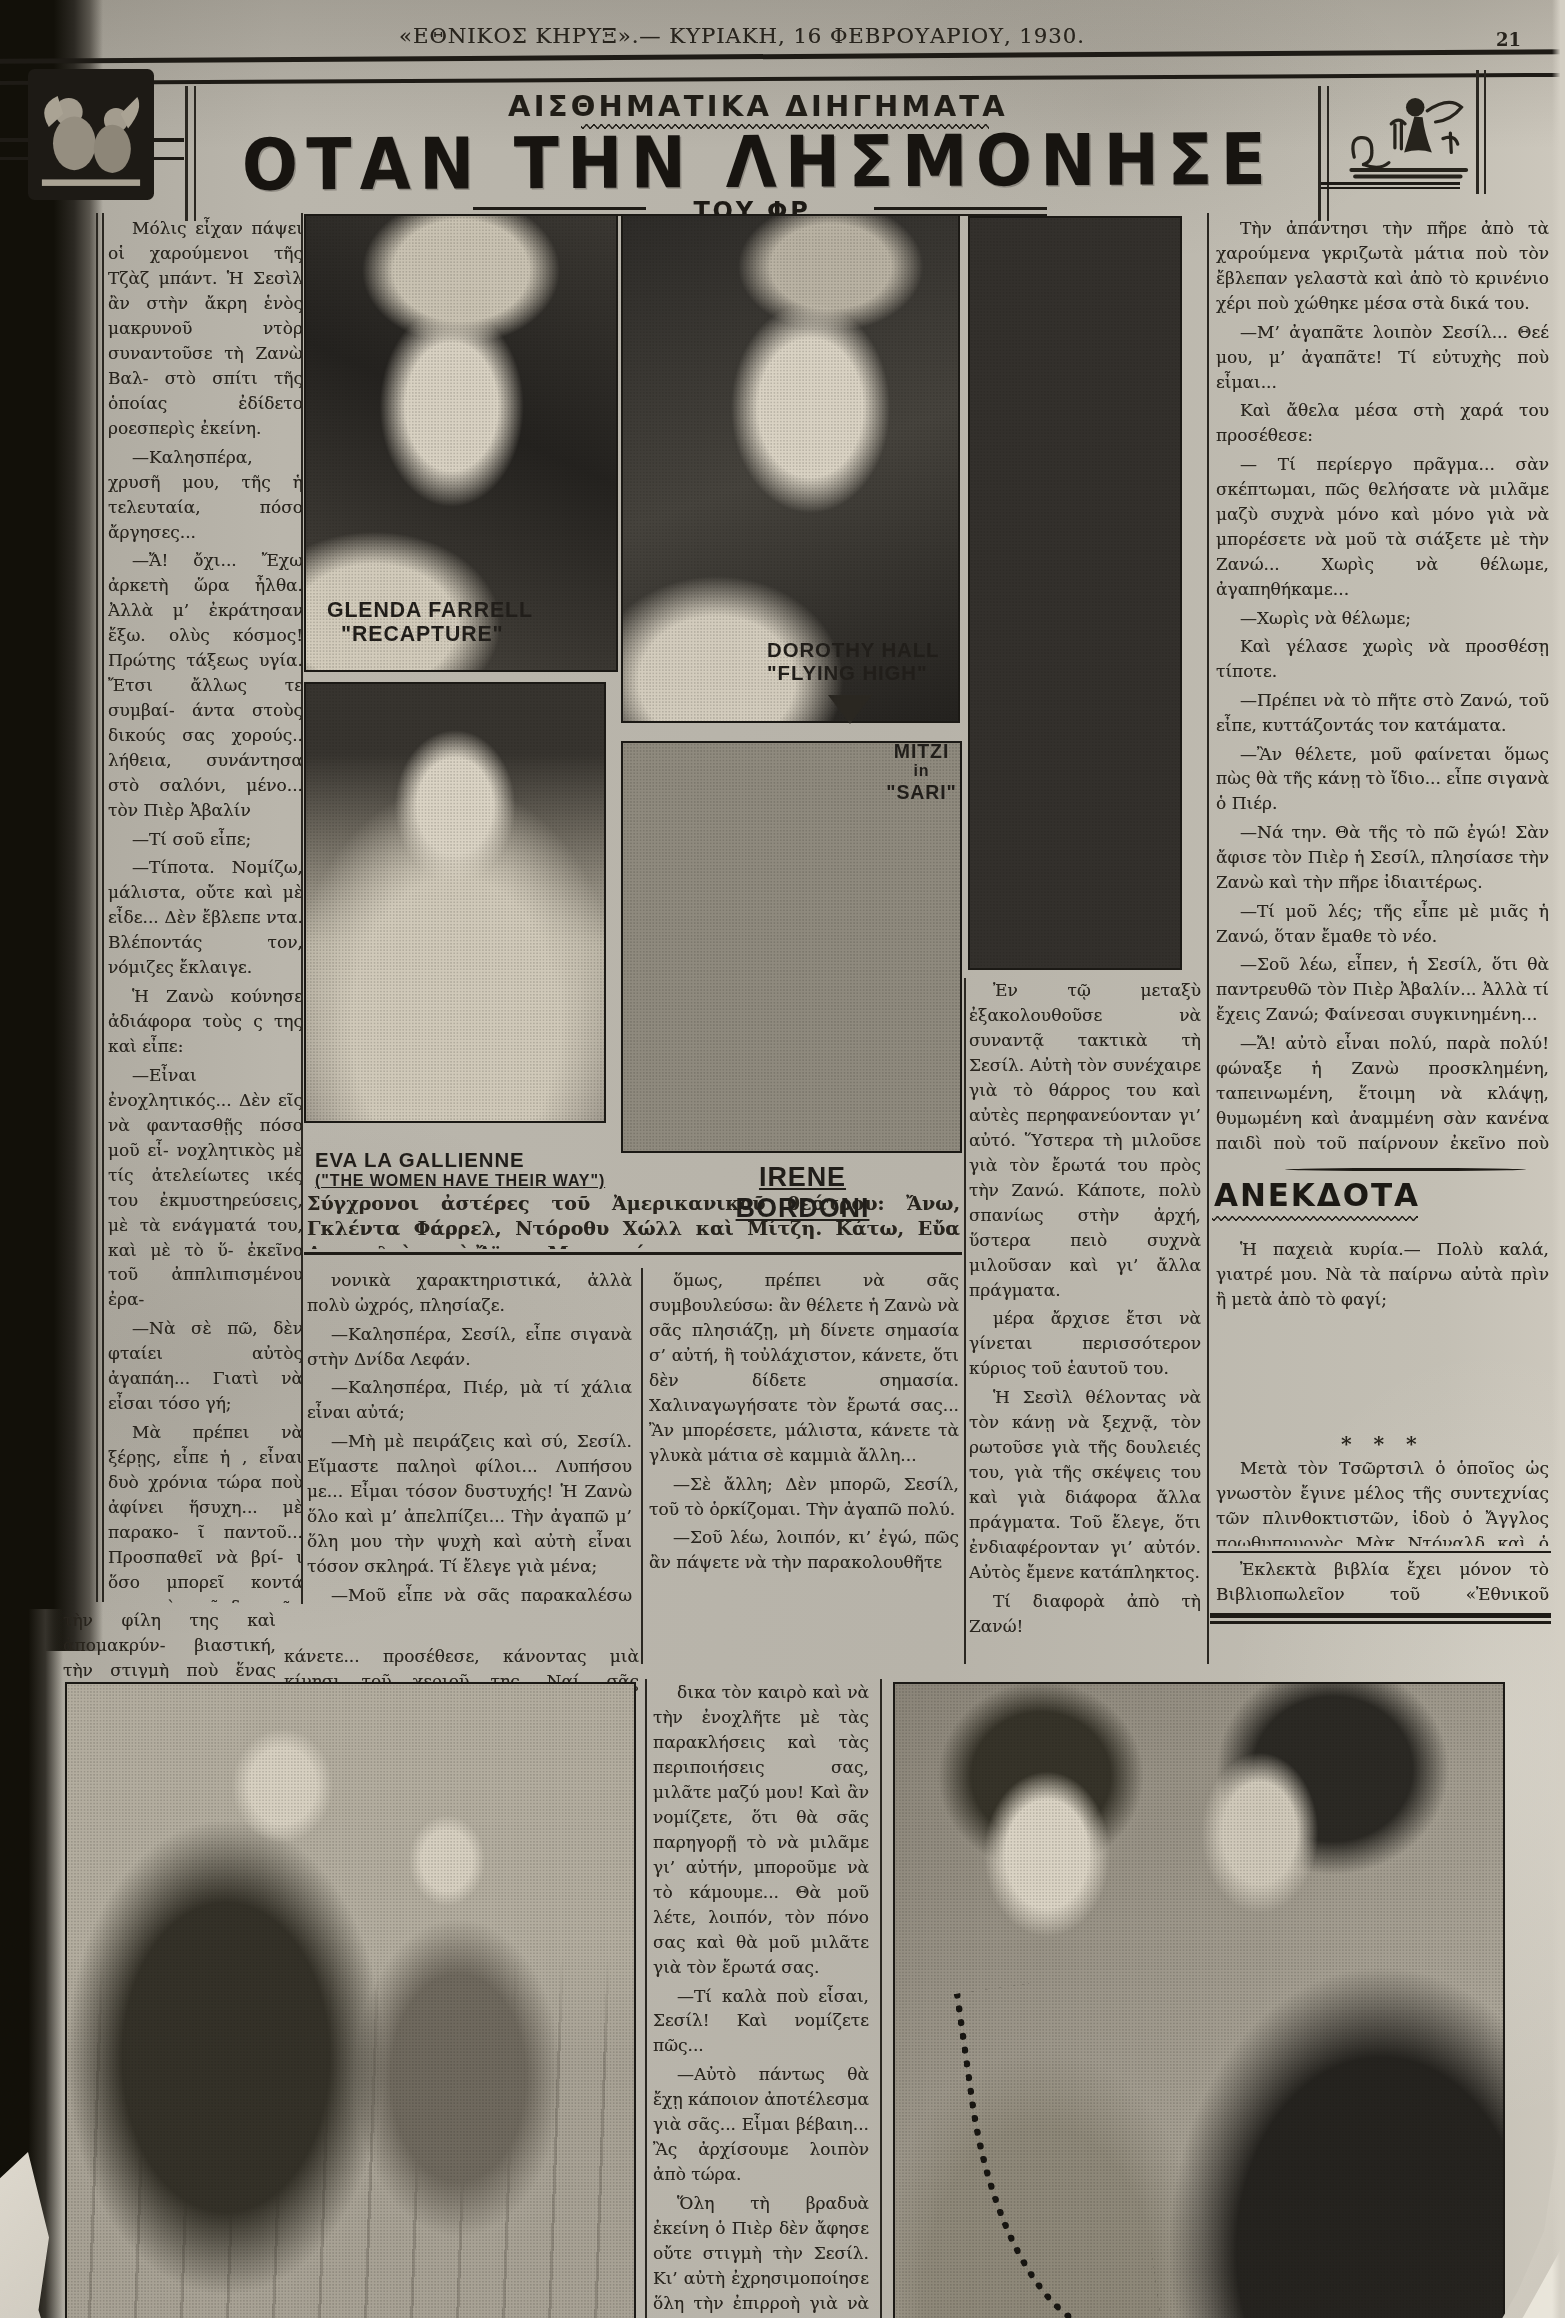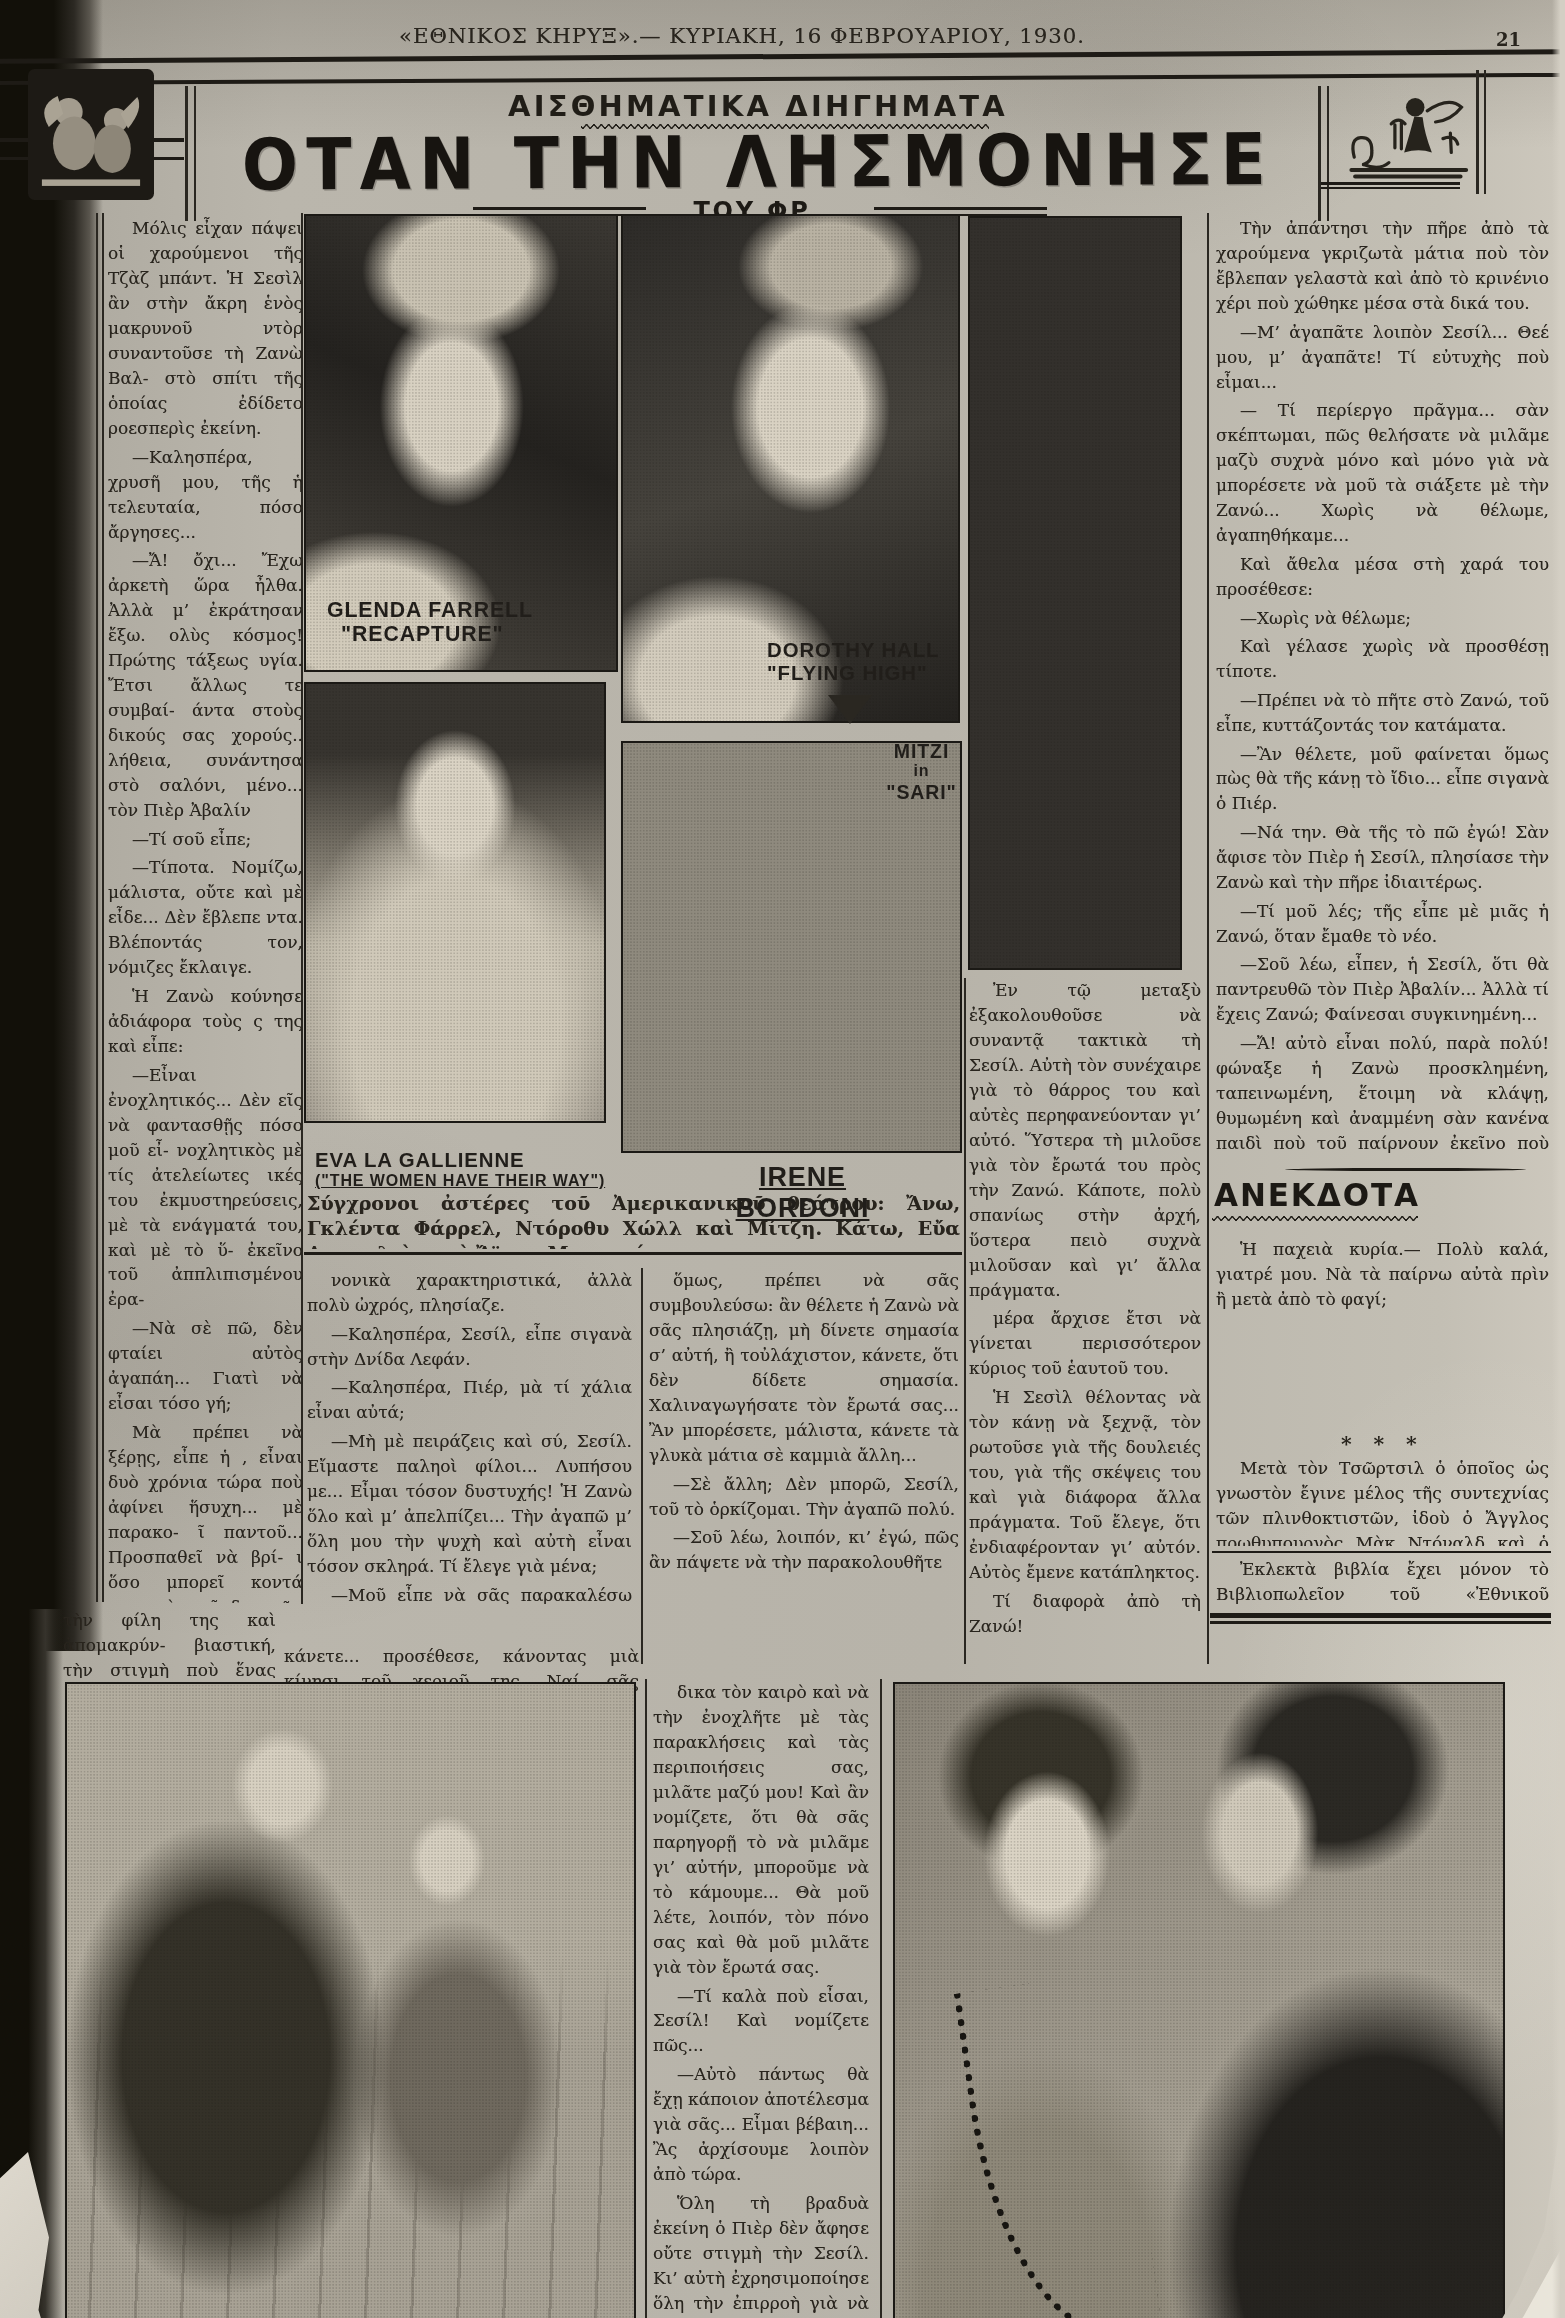--- a/index.html
+++ b/index.html
@@ -196,22 +196,22 @@
   <div class="abs col" style="left:969px;top:978px;width:232px;height:685px;">
       <p>Ἐν τῷ μεταξὺ ἐξακολουθοῦσε νὰ συναντᾷ τακτικὰ τὴ Σεσίλ. Αὐτὴ τὸν συνέχαιρε γιὰ τὸ θάρρος του καὶ αὐτὲς περηφανεύονταν γι’ αὐτό. Ὕστερα τὴ μιλοῦσε γιὰ τὸν ἔρωτά του πρὸς τὴν Ζανώ. Κάποτε, πολὺ σπανίως στὴν ἀρχή, ὕστερα πειὸ συχνὰ μιλοῦσαν καὶ γι’ ἄλλα πράγματα.</p>
       <p>μέρα ἄρχισε ἔτσι νὰ γίνεται περισσότερον κύριος τοῦ ἑαυτοῦ του.</p>
       <p>Ἡ Σεσὶλ θέλοντας νὰ τὸν κάνῃ νὰ ξεχνᾷ, τὸν ρωτοῦσε γιὰ τῆς δουλειές του, γιὰ τῆς σκέψεις του καὶ γιὰ διάφορα ἄλλα πράγματα. Τοῦ ἔλεγε, ὅτι ἐνδιαφέρονταν γι’ αὐτόν. Αὐτὸς ἔμενε κατάπληκτος.</p>
       <p>Τί διαφορὰ ἀπὸ τὴ Ζανώ!</p>
     </div>
 
   <div class="abs col" style="left:1216px;top:216px;width:333px;height:941px;">
       <p>Τὴν ἀπάντησι τὴν πῆρε ἀπὸ τὰ χαρούμενα γκριζωτὰ μάτια ποὺ τὸν ἔβλεπαν γελαστὰ καὶ ἀπὸ τὸ κρινένιο χέρι ποὺ χώθηκε μέσα στὰ δικά του.</p>
       <p>—Μ’ ἀγαπᾶτε λοιπὸν Σεσίλ... Θεέ μου, μ’ ἀγαπᾶτε! Τί εὐτυχὴς ποὺ εἶμαι...</p>
+      <p>Καὶ ἄθελα μέσα στὴ χαρά του προσέθεσε:</p>
       <p>— Τί περίεργο πρᾶγμα... σὰν σκέπτωμαι, πῶς θελήσατε νὰ μιλᾶμε μαζὺ συχνὰ μόνο καὶ μόνο γιὰ νὰ μπορέσετε νὰ μοῦ τὰ σιάξετε μὲ τὴν Ζανώ... Χωρὶς νὰ θέλωμε, ἀγαπηθήκαμε...</p>
-      <p>Καὶ ἄθελα μέσα στὴ χαρά του προσέθεσε:</p>
       <p>—Χωρὶς νὰ θέλωμε;</p>
       <p>Καὶ γέλασε χωρὶς νὰ προσθέσῃ τίποτε.</p>
       <p>—Πρέπει νὰ τὸ πῆτε στὸ Ζανώ, τοῦ εἶπε, κυττάζοντάς τον κατάματα.</p>
       <p>—Ἂν θέλετε, μοῦ φαίνεται ὅμως πὼς θὰ τῆς κάνῃ τὸ ἴδιο... εἶπε σιγανὰ ὁ Πιέρ.</p>
       <p>—Νά την. Θὰ τῆς τὸ πῶ ἐγώ! Σὰν ἄφισε τὸν Πιὲρ ἡ Σεσίλ, πλησίασε τὴν Ζανὼ καὶ τὴν πῆρε ἰδιαιτέρως.</p>
       <p>—Τί μοῦ λές; τῆς εἶπε μὲ μιᾶς ἡ Ζανώ, ὅταν ἔμαθε τὸ νέο.</p>
       <p>—Σοῦ λέω, εἶπεν, ἡ Σεσίλ, ὅτι θὰ παντρευθῶ τὸν Πιὲρ Ἀβαλίν... Ἀλλὰ τί ἔχεις Ζανώ; Φαίνεσαι συγκινημένη...</p>
       <p>—Ἄ! αὐτὸ εἶναι πολύ, παρὰ πολύ! φώναξε ἡ Ζανὼ προσκλημένη, ταπεινωμένη, ἕτοιμη νὰ κλάψῃ, θυμωμένη καὶ ἀναμμένη σὰν κανένα παιδὶ ποὺ τοῦ παίρνουν ἐκεῖνο ποὺ ἤθελε νὰ φάγῃ. Ἄ! εἶναι πολύ!... Εἶναι ἀλήθεια, πῶς δὲν τὸν ἀγαποῦσα, ἀλλὰ αὐτὸ δὲν εἶναι μιὰ δικαιολογία νὰ παντρευθῇ ἐσένα, τὴν φίλη μου, ὕστερ’ ἀπὸ τόσο καιρὸ ποὺ ἀγαποῦσε ἐμένα!...</p>
     </div>
 

